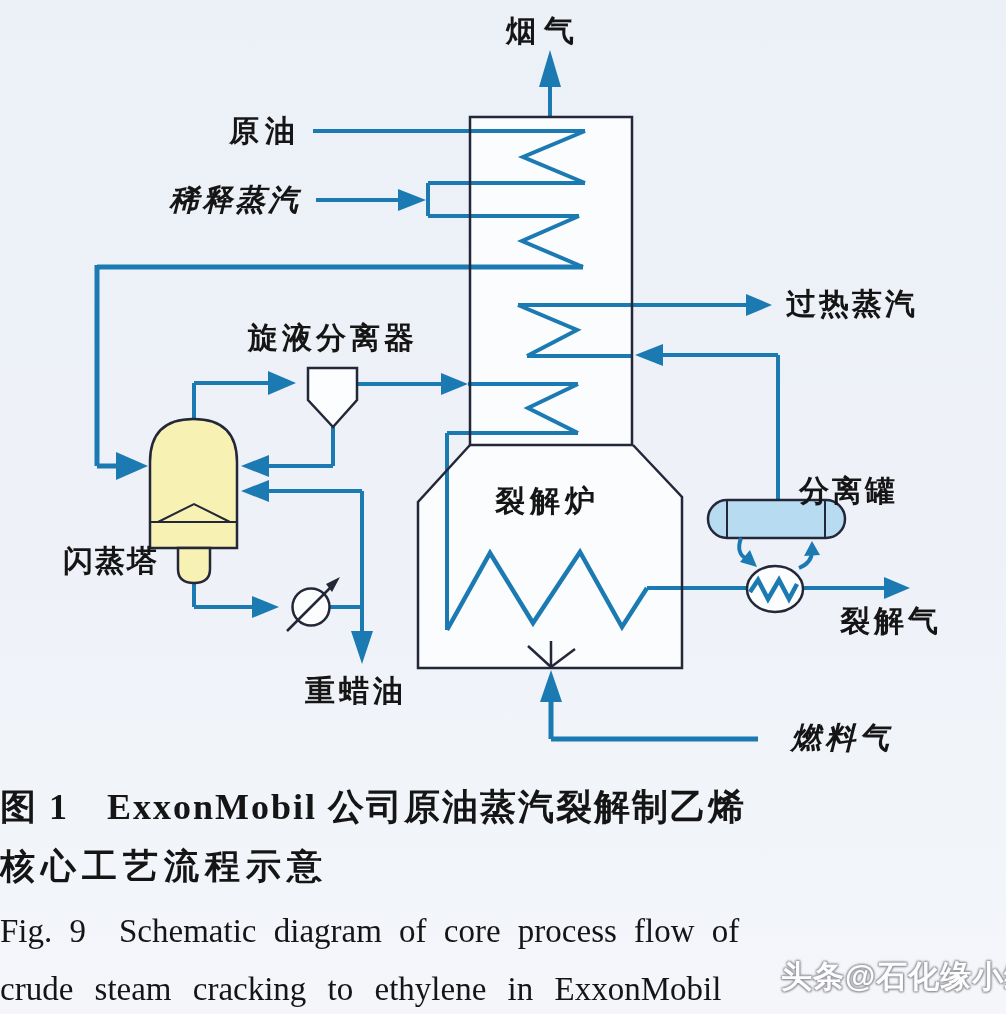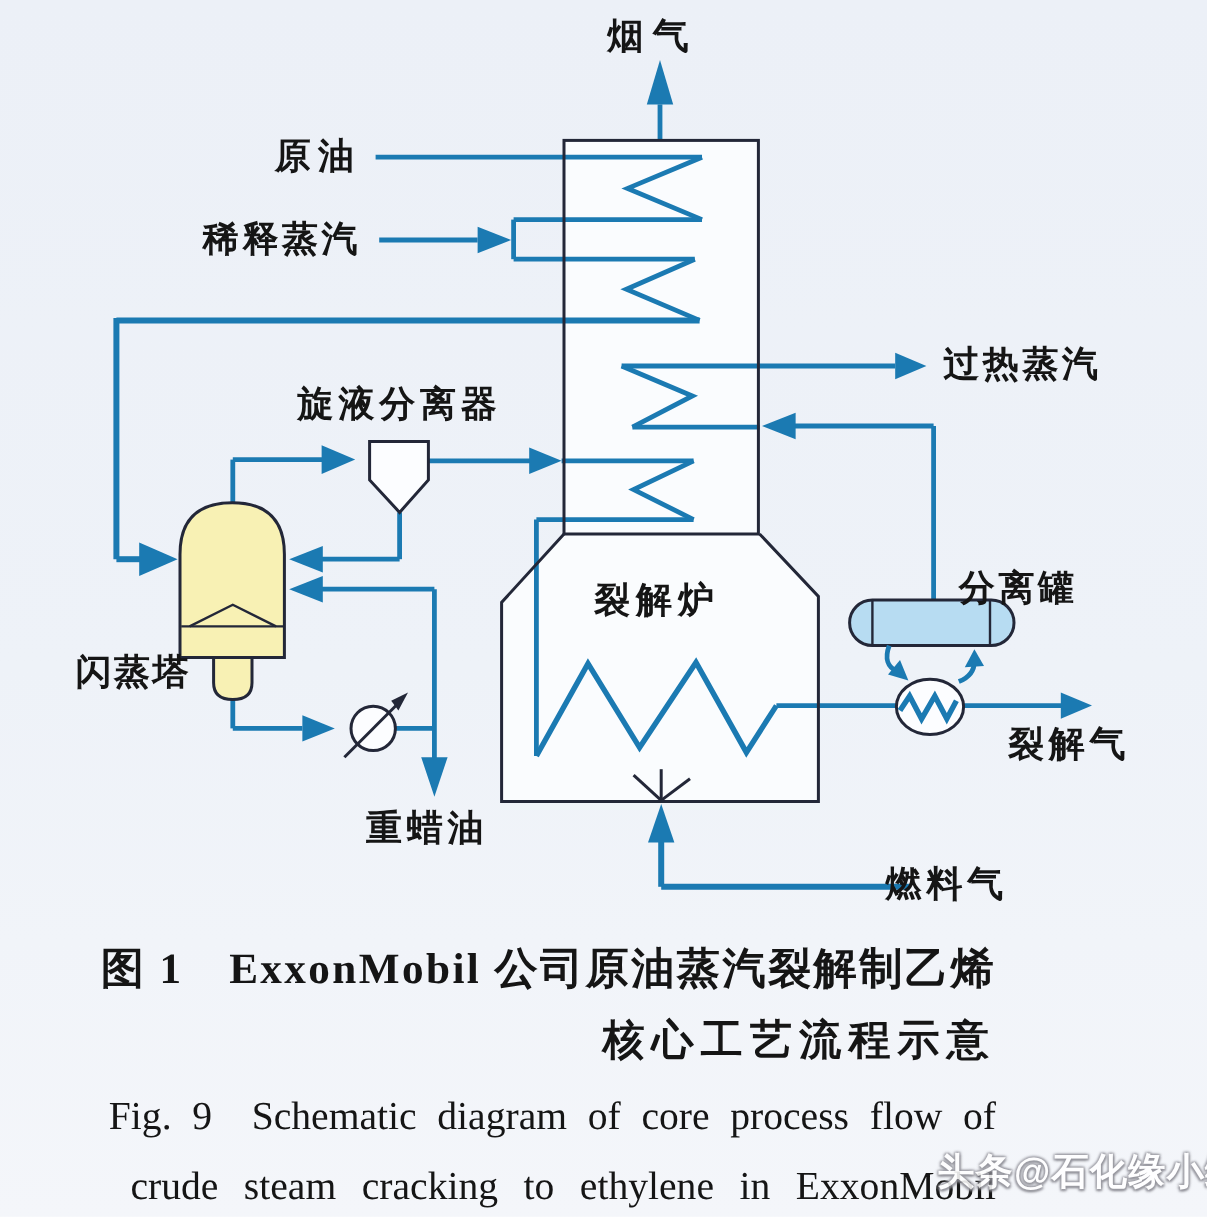--- a/index.html
+++ b/index.html
@@ -8,21 +8,21 @@
   }
   html,body{margin:0;padding:0;}
   body{width:1006px;height:1014px;position:relative;overflow:hidden;
        background:linear-gradient(180deg,#ecf0f7 0%,#eef2f8 55%,#f4f6fa 100%);
        font-family:"Liberation Serif","DejaVu Serif",serif;color:var(--text);}
   .stage{position:absolute;inset:0;}
   svg{position:absolute;left:0;top:0;}
   .lbl{position:absolute;font-size:30px;font-weight:600;letter-spacing:3px;
        color:var(--text);white-space:nowrap;line-height:1;}
   .lbl.right{text-align:center;}
-  .caption{position:absolute;width:830px;text-align:right;white-space:nowrap;line-height:1.2;}
+  .caption{position:absolute;width:830px;text-align:left;white-space:nowrap;line-height:1.2;}
   .cap-cn1{top:786px;font-size:36px;font-weight:600;letter-spacing:2px;}
   .cap-cn2{top:848px;font-size:35px;font-weight:600;letter-spacing:6px;font-family:Liberation Mono, monospace;}
   .cap-en1{top:912px;font-size:33px;word-spacing:9px;}
   .cap-en2{top:970px;font-size:33px;word-spacing:13px;}
   .watermark{position:absolute;left:781px;top:956px;font-size:31px;font-weight:700;
        letter-spacing:1px;color:var(--watermark);opacity:.88;white-space:nowrap;
        text-shadow:1px 1px 2px #8a8a92,-1px -1px 2px #9a9aa2,1px -1px 2px #8a8a92,-1px 1px 2px #8a8a92;
        font-family:"Liberation Sans","DejaVu Sans",sans-serif;}
 </style>
 </head>
@@ -141,29 +141,29 @@
     <g>
       <circle cx="311" cy="607" r="18.5" fill="var(--vessel-fill)" stroke="var(--outline)" stroke-width="2.5"></circle>
       <line x1="287" y1="631" x2="334" y2="584" stroke="var(--outline)" stroke-width="2.5"></line>
       <polygon points="340,577 326,584 332,592" fill="var(--outline)"></polygon>
     </g>
   </g>
 </svg>
 
   <div class="lbl" style="left:506px;top:16px;letter-spacing:8px;">烟气</div>
   <div class="lbl right" style="left:225px;top:116px;width:80px;letter-spacing:6px;">原油</div>
-  <div class="lbl right" style="left:162px;top:185px;width:146px;">稀释蒸汽</div>
+  <div class="lbl right" style="left:162px;top:185px;width:146px;font-style:italic;">稀释蒸汽</div>
   <div class="lbl" style="left:786px;top:289px;">过热蒸汽</div>
   <div class="lbl" style="left:248px;top:323px;letter-spacing:4px;">旋液分离器</div>
   <div class="lbl" style="left:799px;top:462px;margin-top:14px;">分离罐</div>
   <div class="lbl" style="left:495px;top:486px;letter-spacing:5px;">裂解炉</div>
   <div class="lbl" style="left:63px;top:546px;letter-spacing:2px;">闪蒸塔</div>
   <div class="lbl" style="left:305px;top:676px;letter-spacing:4px;">重蜡油</div>
   <div class="lbl" style="left:840px;top:606px;letter-spacing:4px;">裂解气</div>
-  <div class="lbl" style="left:738px;top:723px;letter-spacing:4px;">燃料气</div>
+  <div class="lbl" style="left:791px;top:723px;letter-spacing:4px;font-style:italic;">燃料气</div>
 
   <div class="caption cap-cn1">图 1　ExxonMobil 公司原油蒸汽裂解制乙烯</div>
   <div class="caption cap-cn2">核心工艺流程示意</div>
   <div class="caption cap-en1">Fig. 9　Schematic diagram of core process flow of</div>
   <div class="caption cap-en2">crude steam cracking to ethylene in ExxonMobil</div>
 
   <div class="watermark">头条@石化缘小编</div>
 </div>
 
 </body></html>

